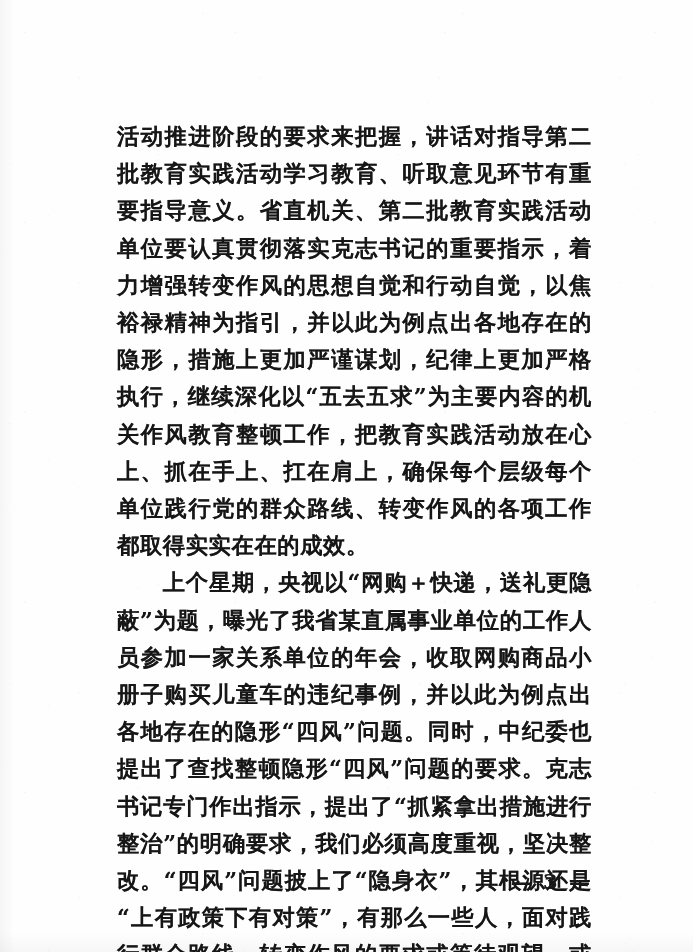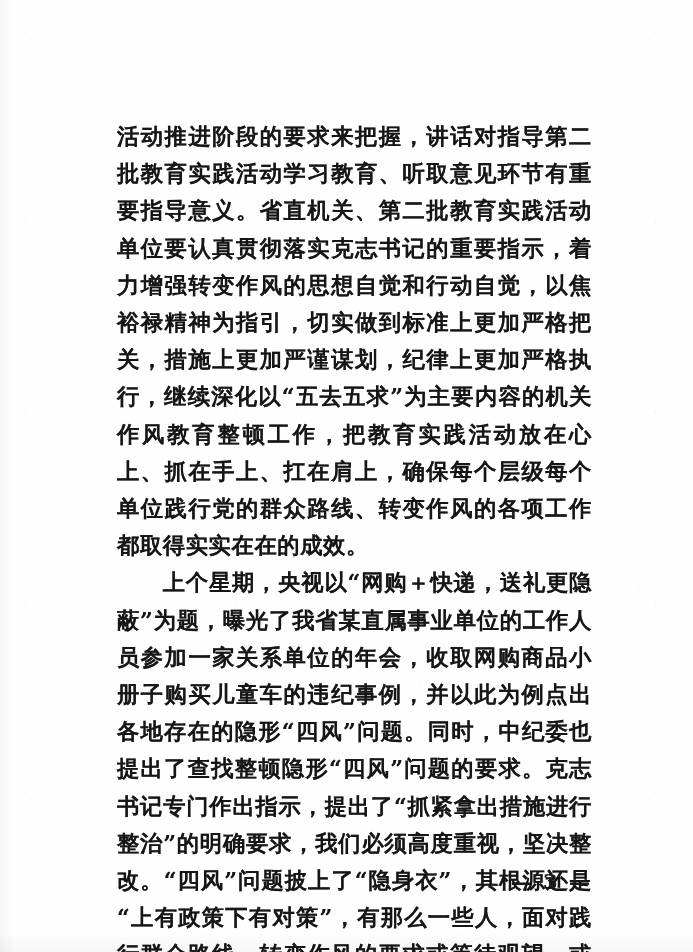--- a/index.html
+++ b/index.html
@@ -100,19 +100,19 @@
 </head>
 <body>
 
 <div class="page">
 
   <div class="scan-noise"></div>
   <div class="scan-edge-left"></div>
   <div class="scan-edge-bottom"></div>
 
   <div class="body-text">
-    <p class="para">活动推进阶段的要求来把握，讲话对指导第二批教育实践活动学习教育、听取意见环节有重要指导意义。省直机关、第二批教育实践活动单位要认真贯彻落实克志书记的重要指示，着力增强转变作风的思想自觉和行动自觉，以焦裕禄精神为指引，切实做到标准上更加严格把关，措施上更加严谨谋划，纪律上更加严格执行，继续深化以“五去五求”为主要内容的机关作风教育整顿工作，把教育实践活动放在心上、抓在手上、扛在肩上，确保每个层级每个单位践行党的群众路线、转变作风的各项工作都取得实实在在的成效。</p>
+    <p class="para">活动推进阶段的要求来把握，讲话对指导第二批教育实践活动学习教育、听取意见环节有重要指导意义。省直机关、第二批教育实践活动单位要认真贯彻落实克志书记的重要指示，着力增强转变作风的思想自觉和行动自觉，以焦裕禄精神为指引，并以此为例点出各地存在的隐形，措施上更加严谨谋划，纪律上更加严格执行，继续深化以“五去五求”为主要内容的机关作风教育整顿工作，把教育实践活动放在心上、抓在手上、扛在肩上，确保每个层级每个单位践行党的群众路线、转变作风的各项工作都取得实实在在的成效。</p>
     <p class="para indent">上个星期，央视以“网购＋快递，送礼更隐蔽”为题，曝光了我省某直属事业单位的工作人员参加一家关系单位的年会，收取网购商品小册子购买儿童车的违纪事例，并以此为例点出各地存在的隐形“四风”问题。同时，中纪委也提出了查找整顿隐形“四风”问题的要求。克志书记专门作出指示，提出了“抓紧拿出措施进行整治”的明确要求，我们必须高度重视，坚决整改。“四风”问题披上了“隐身衣”，其根源还是“上有政策下有对策”，有那么一些人，面对践行群众路线、转变作风的要求或等待观望、或心存侥幸，甚至软抵制、搞变通，一些“四风”问题也由“公开”转“地下”、变“直接”为“间接”，作风问题的改头换面，令群众深恶痛绝。我们要深化以“五去五求”为主要内容的机关作风教育整顿活动，有针对性地解决好隐形“四风”</p>
   </div>
 
   <div class="page-number">— 3 —</div>
 
 </div>
 
 </body></html>

